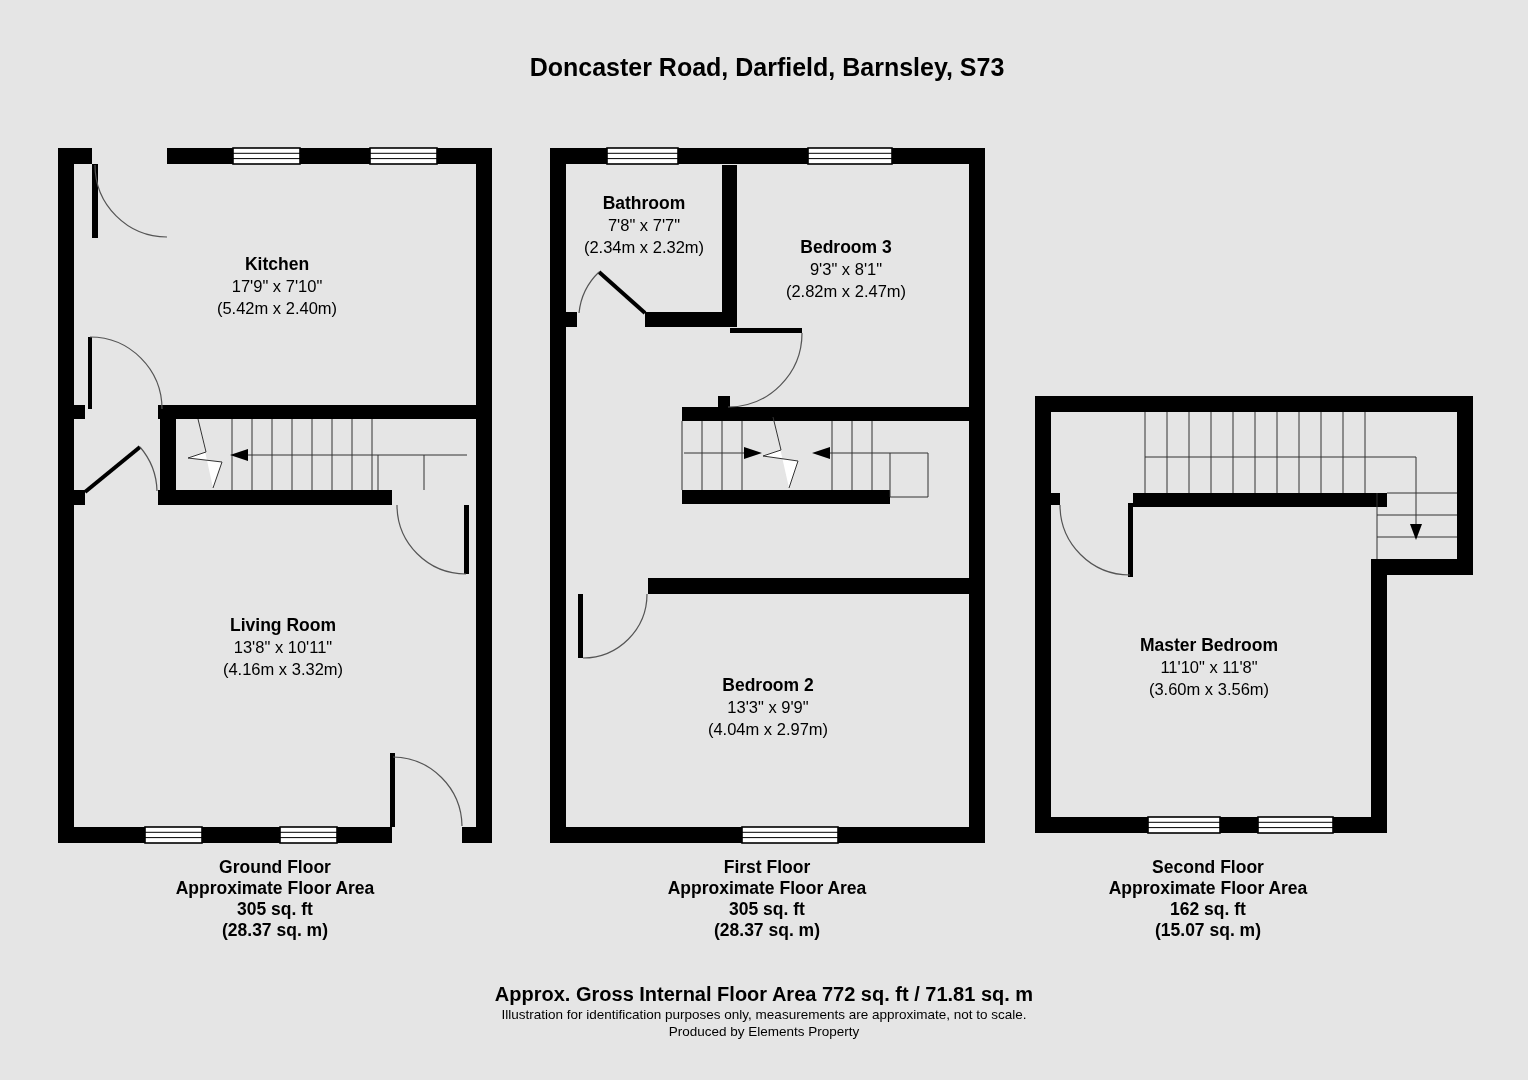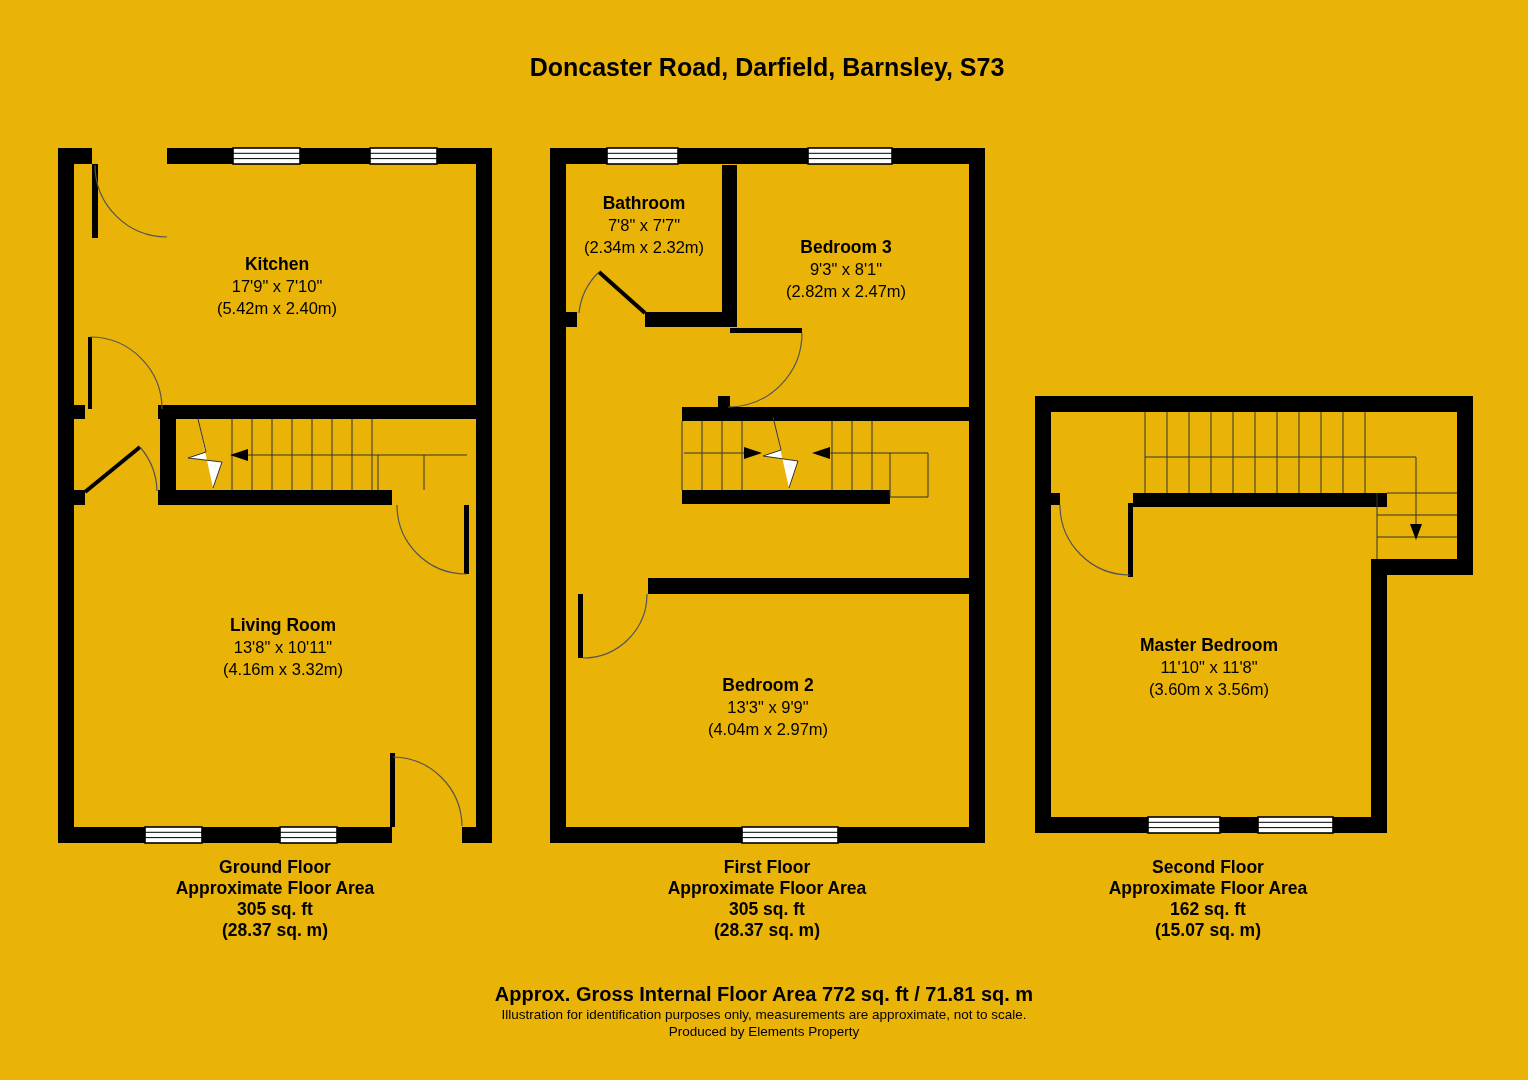--- a/index.html
+++ b/index.html
@@ -1,16 +1,16 @@
 <!DOCTYPE html>
 <html><head>
 <meta charset="utf-8">
 <style>
   html,body{margin:0;padding:0;background:#fff;}
-  .page{position:relative;width:1528px;height:1080px;background:#eab308;overflow:hidden;}
+  .page{position:relative;width:1528px;height:1080px;background:#e5e5e5;overflow:hidden;}
   svg{position:absolute;left:0;top:0;}
   .wall{fill:#000;}
   .win{fill:#fff;stroke:#000;stroke-width:1.6;}
   .wl{stroke:#000;stroke-width:1;fill:none;}
   .tread{stroke:#333;stroke-width:1;fill:none;}
   .thin{stroke:#333;stroke-width:1;fill:none;}
   .arc{stroke:#555;stroke-width:1.2;fill:none;}
   .leaf{fill:#000;}
   .leafline{stroke:#000;stroke-width:4;fill:none;}
   .zig{stroke:#333;stroke-width:1;fill:#fff;}

